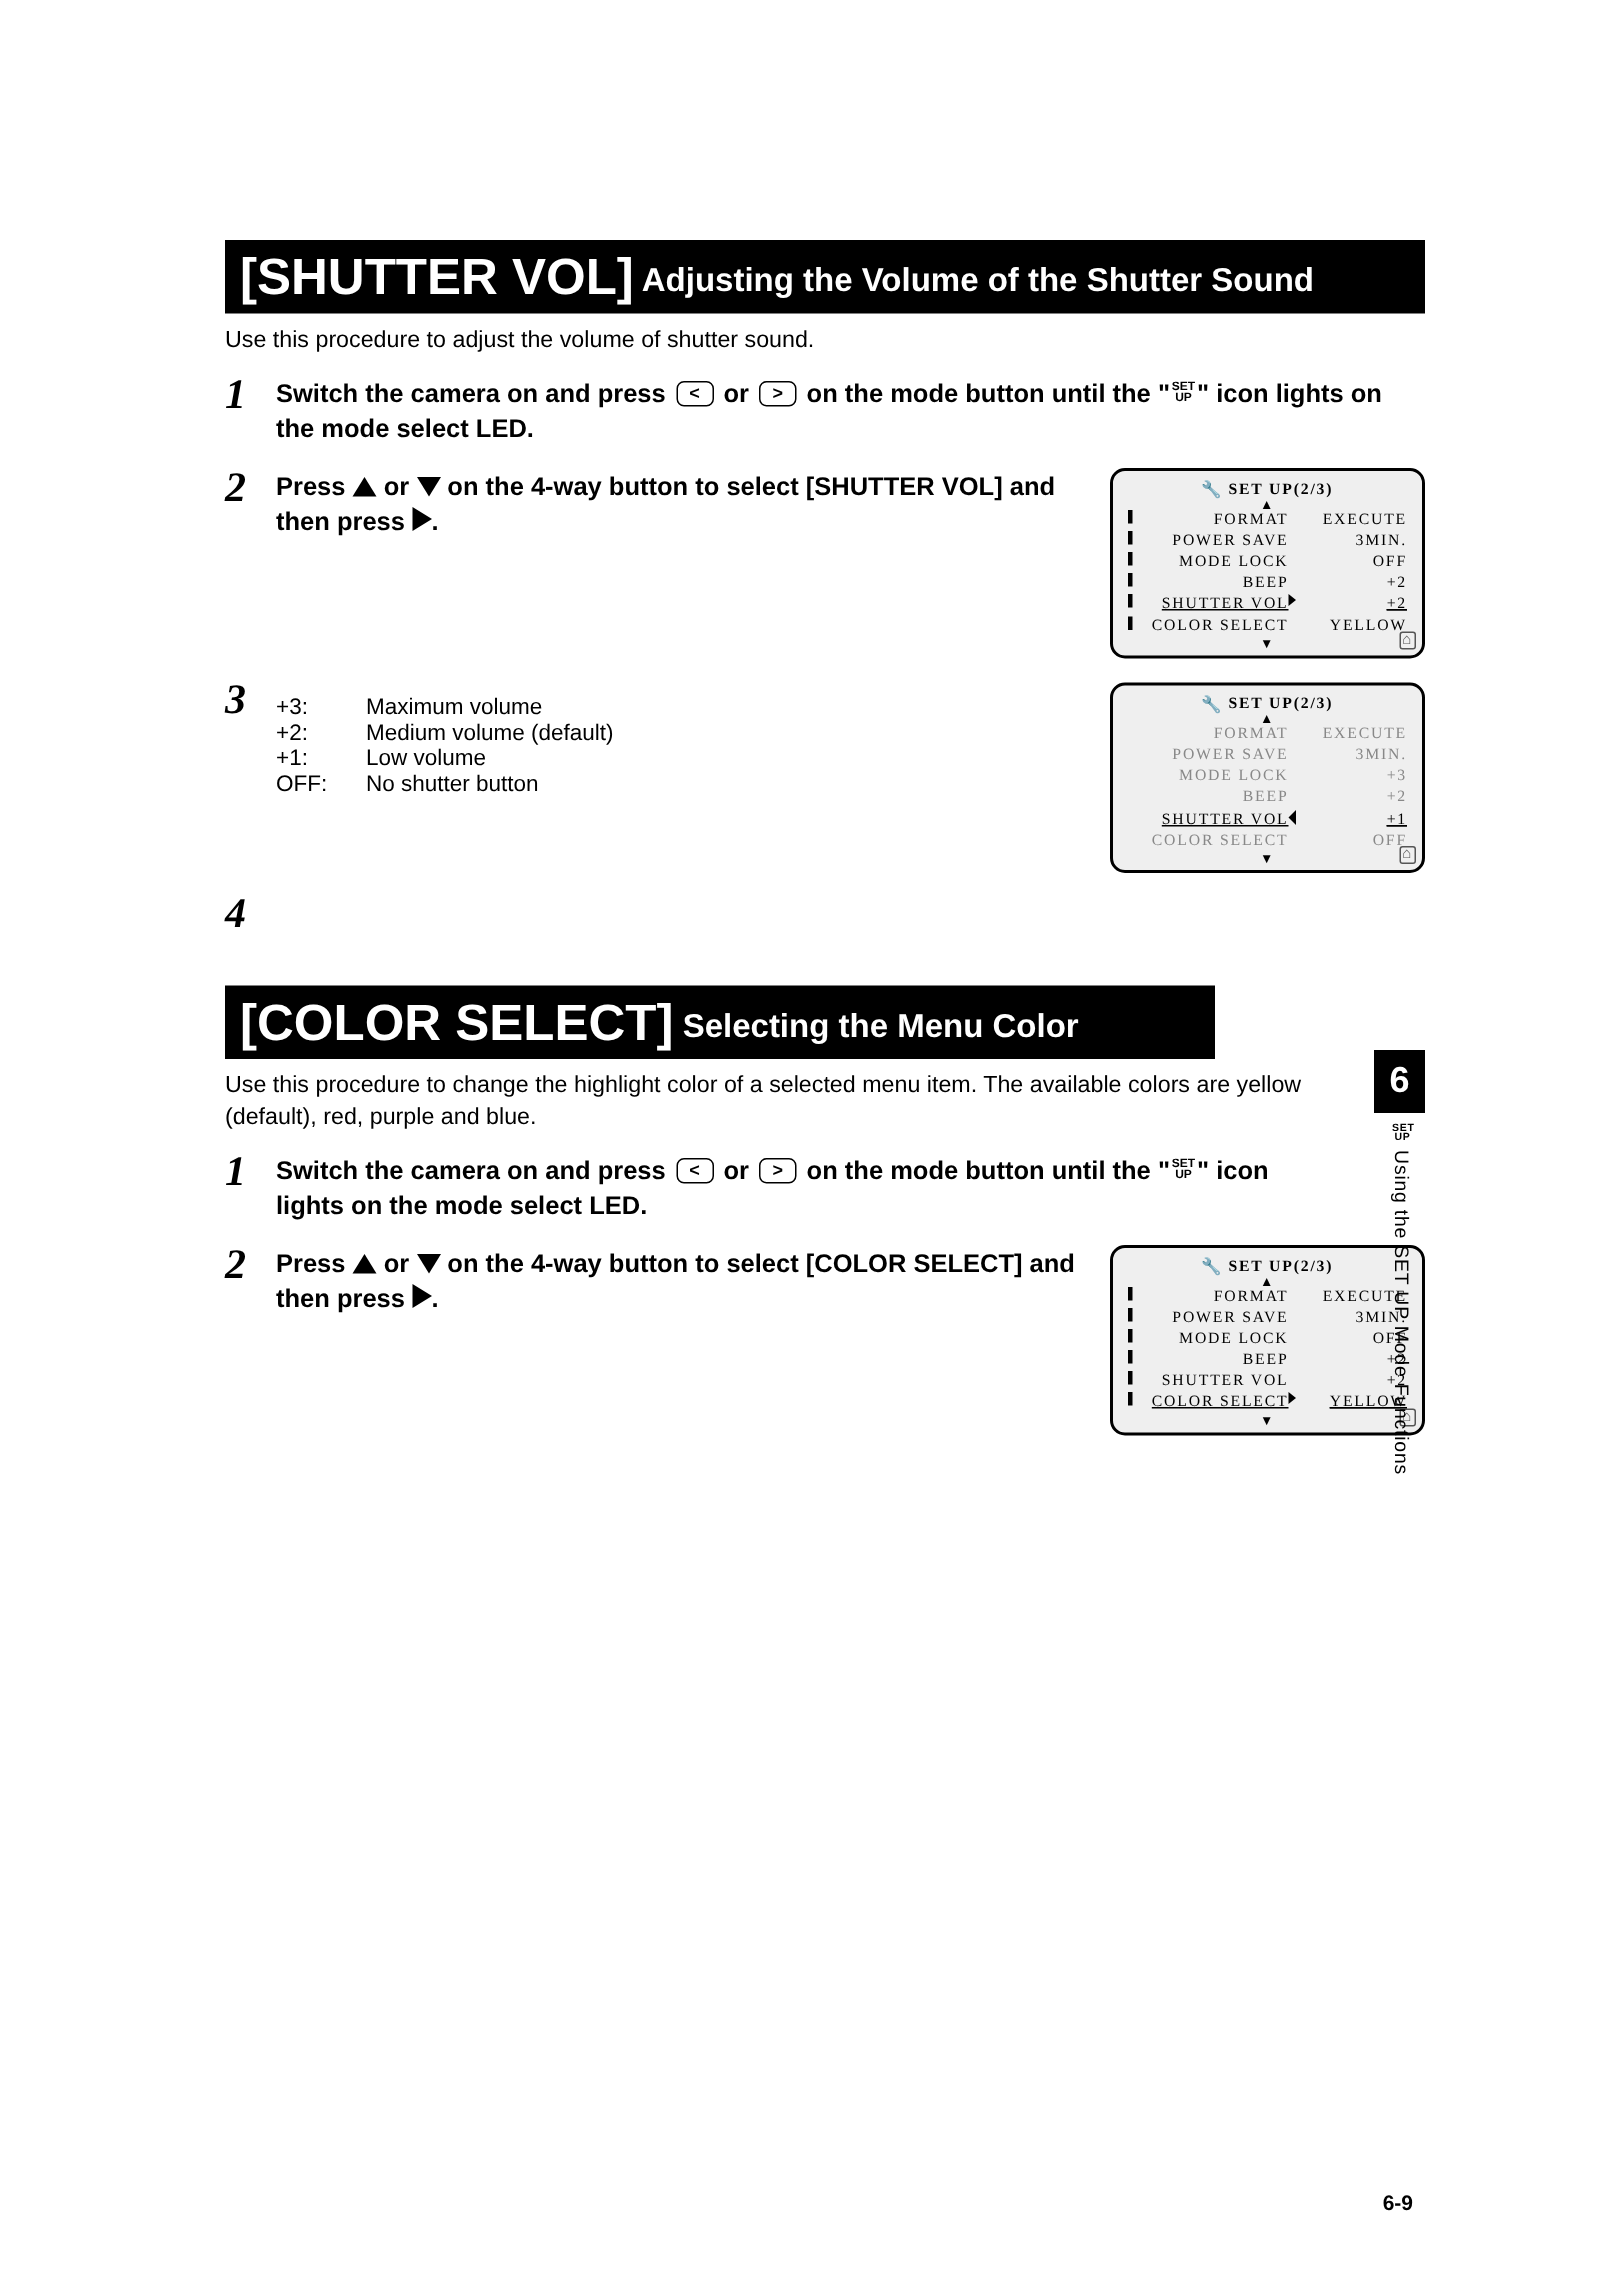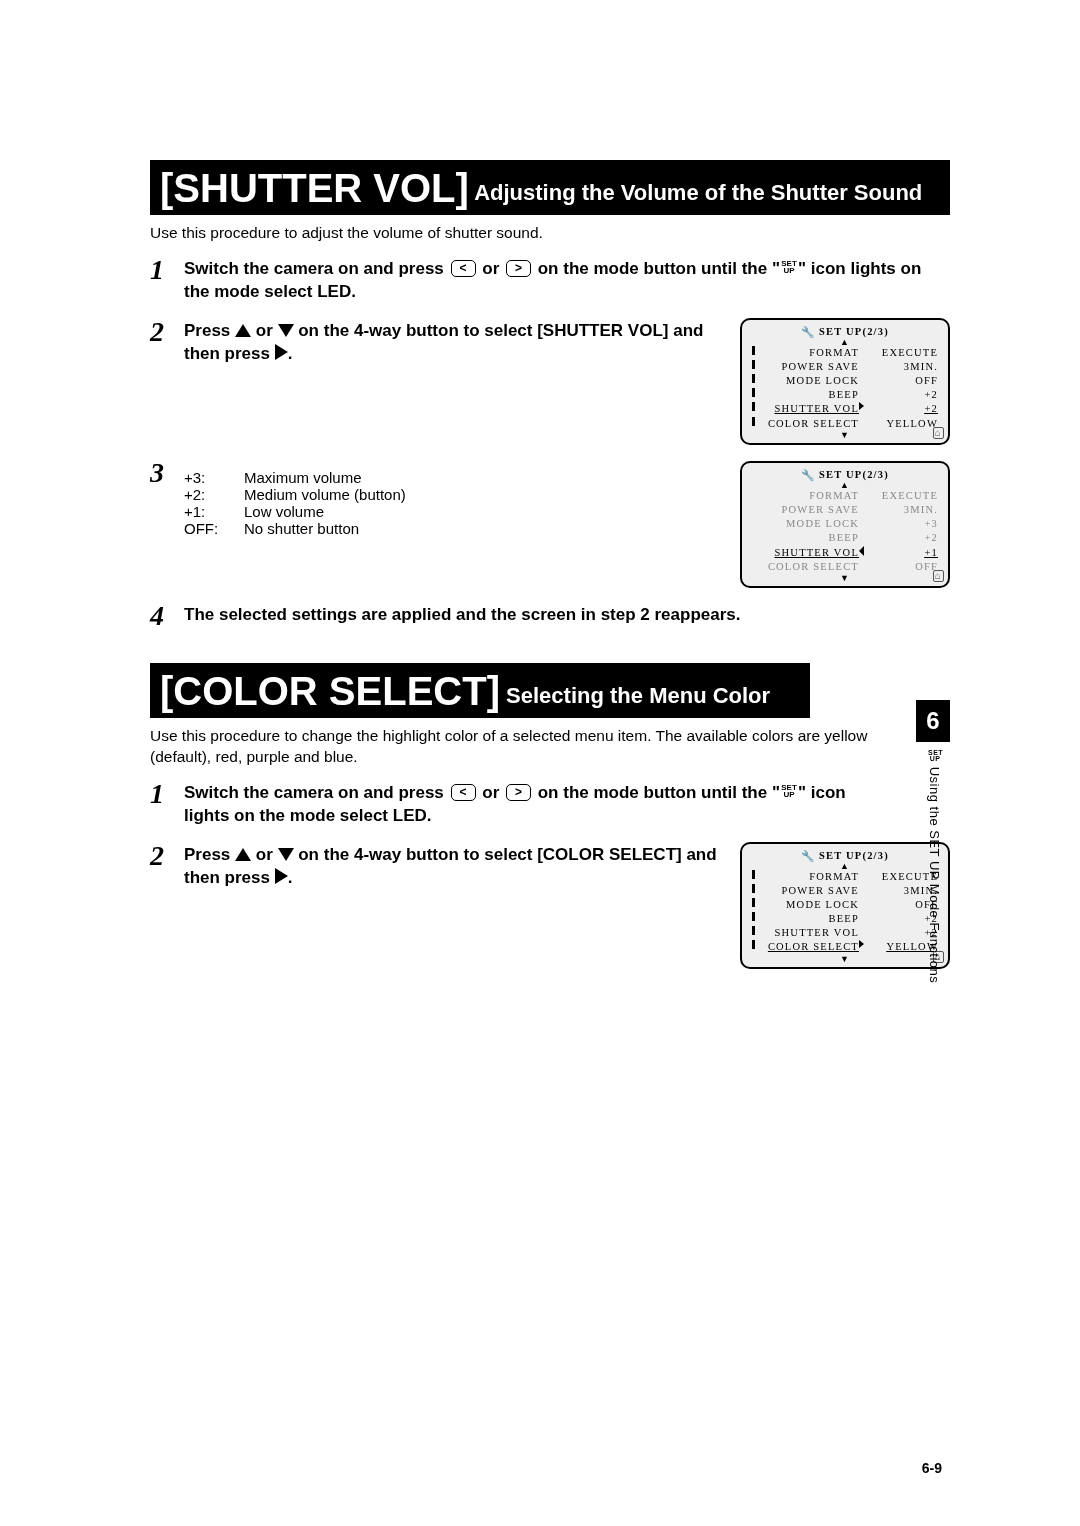--- a/index.html
+++ b/index.html
@@ -15,21 +15,21 @@
     padding: 160px 130px 60px 150px;
     position: relative;
   }
   .section-header {
     background: #000;
     color: #fff;
     padding: 6px 10px 4px 10px;
     margin-bottom: 8px;
   }
   .section-header .bracket {
-    font-size: 40px;
+    font-size: 34px;
     font-weight: bold;
     letter-spacing: 0px;
   }
   .section-header .subtitle {
     font-size: 22px;
     font-weight: bold;
     vertical-align: 2px;
   }
   .intro-text {
     font-size: 15.5px;
@@ -319,21 +319,21 @@
     <div class="step-num">3</div>
     <div class="step-body step-row">
       <div class="left">
         <div class="vol-table">
           <div class="row">
               <span class="key">+3:</span>
               <span>Maximum volume</span>
             </div>
           <div class="row">
               <span class="key">+2:</span>
-              <span>Medium volume (button)</span>
+              <span>Medium volume (default)</span>
             </div>
           <div class="row">
               <span class="key">+1:</span>
               <span>Low volume</span>
             </div>
           <div class="row">
               <span class="key">OFF:</span>
               <span>No shutter button</span>
             </div>
         </div>
@@ -375,23 +375,20 @@
             </div>
           <div class="lcd-footer">▼</div>
           <div class="lcd-sd">⌂</div>
         </div>
       </div>
     </div>
   </div>
 
   <div class="step">
     <div class="step-num">4</div>
-    <div class="step-body">
-      <p class="step-text">The selected settings are applied and the screen in step 2 reappears.</p>
-    </div>
   </div>
 
   <div class="section2">
     <div class="section-header" style="width:660px">
       <span class="bracket">[COLOR SELECT]</span><span class="subtitle"> Selecting the Menu Color</span>
     </div>
     <p class="intro-text" style="padding-right:70px">Use this procedure to change the highlight color of a selected menu item. The available colors are yellow (default), red, purple and blue.</p>
 
     <div class="step" style="padding-right:70px">
       <div class="step-num">1</div>

